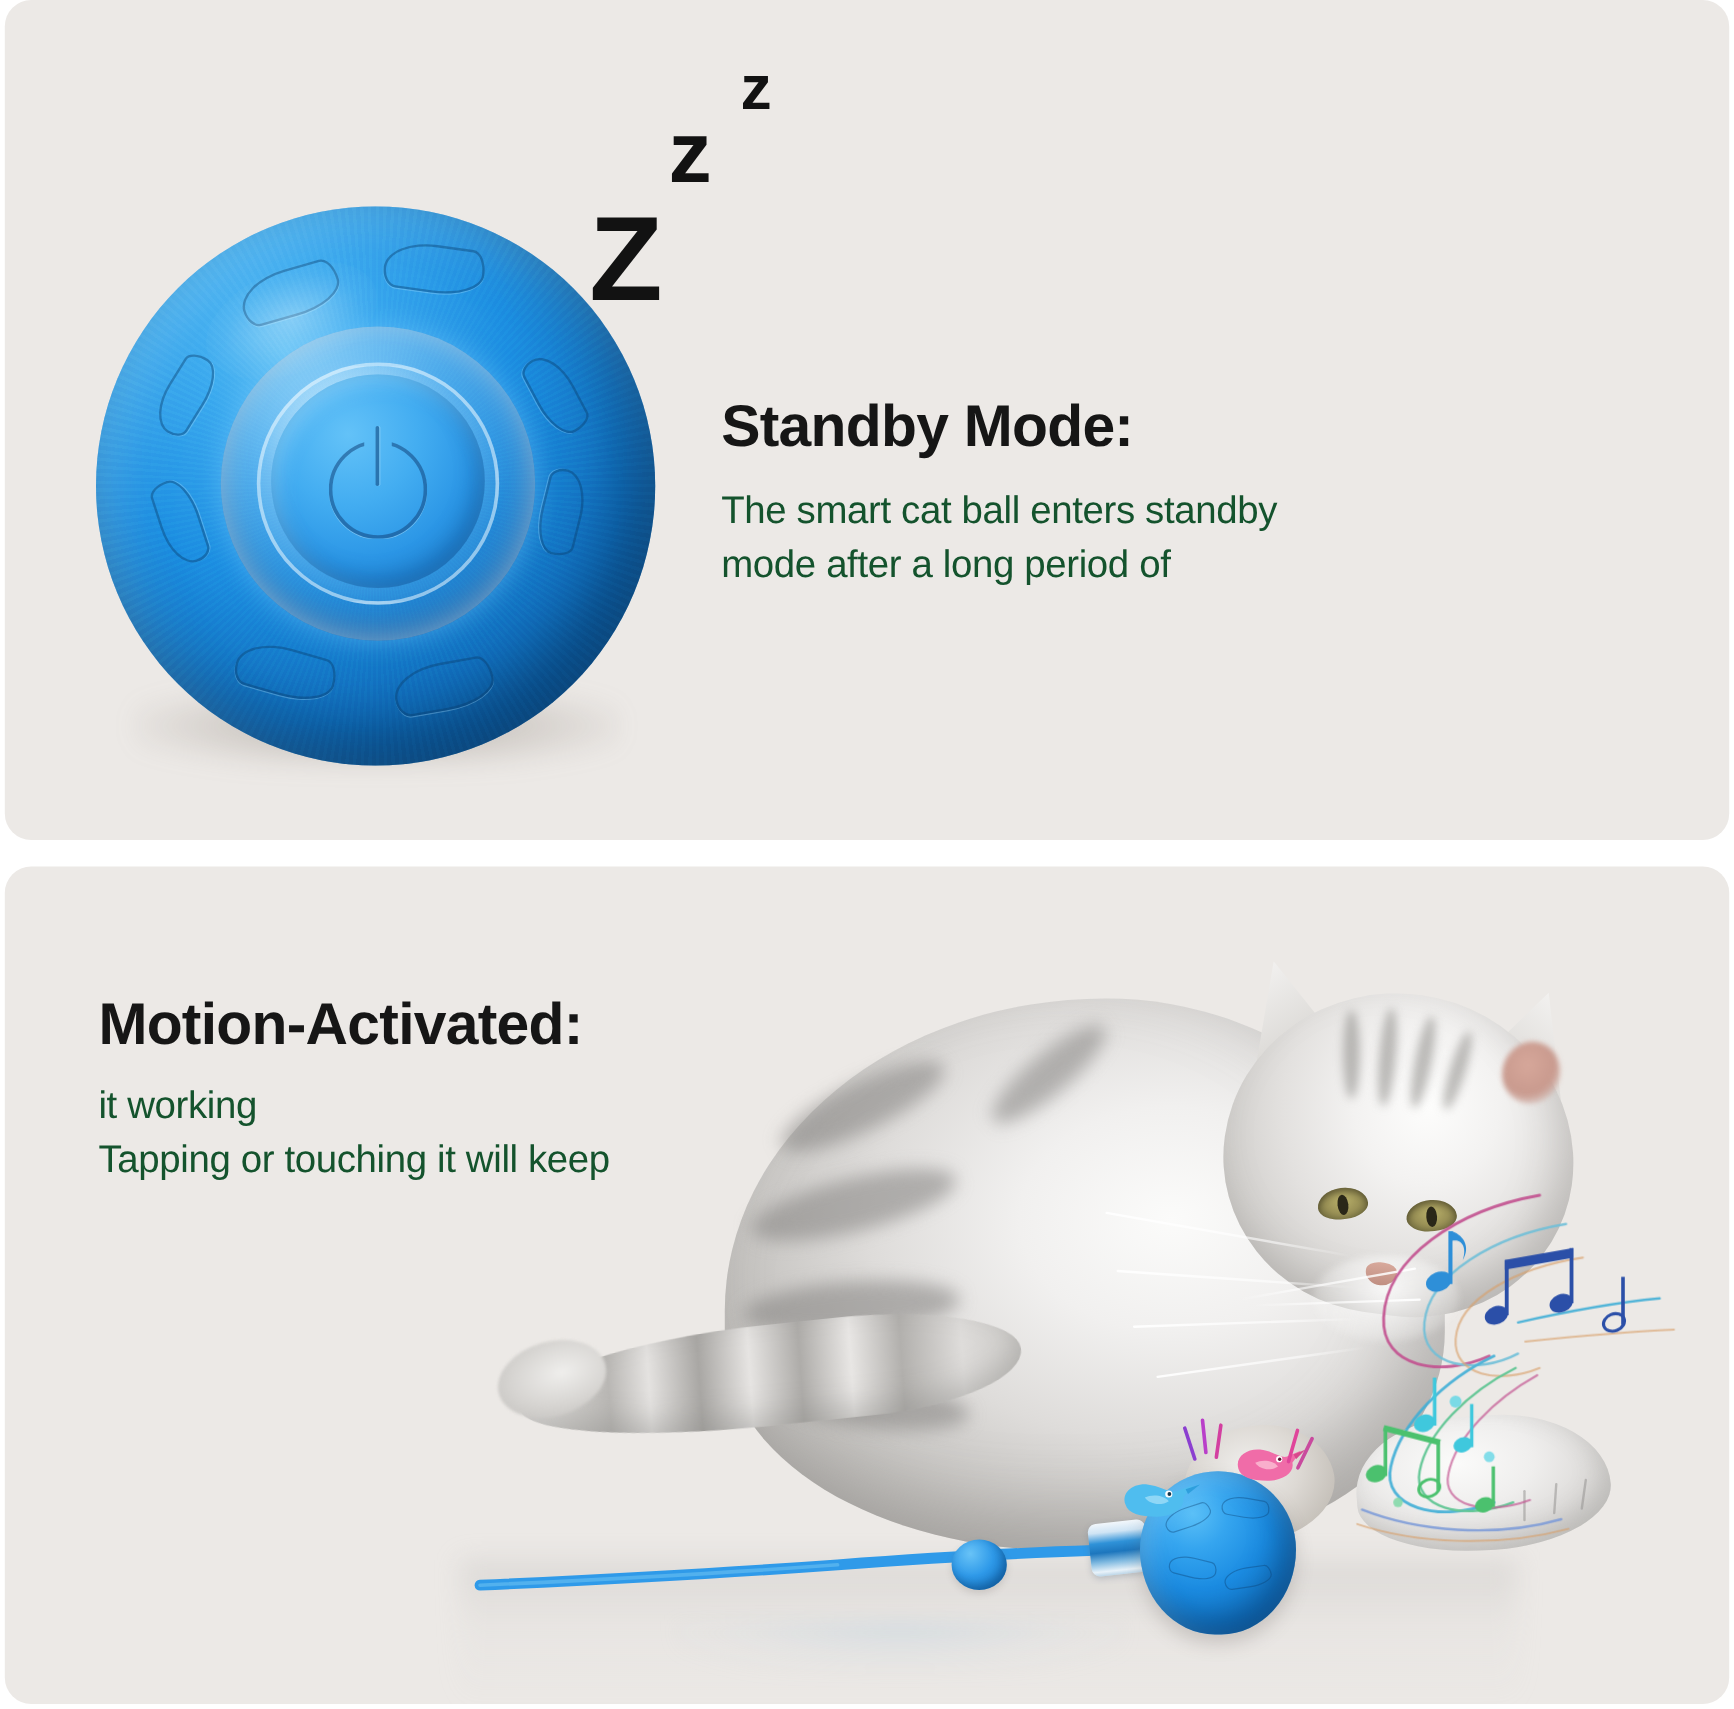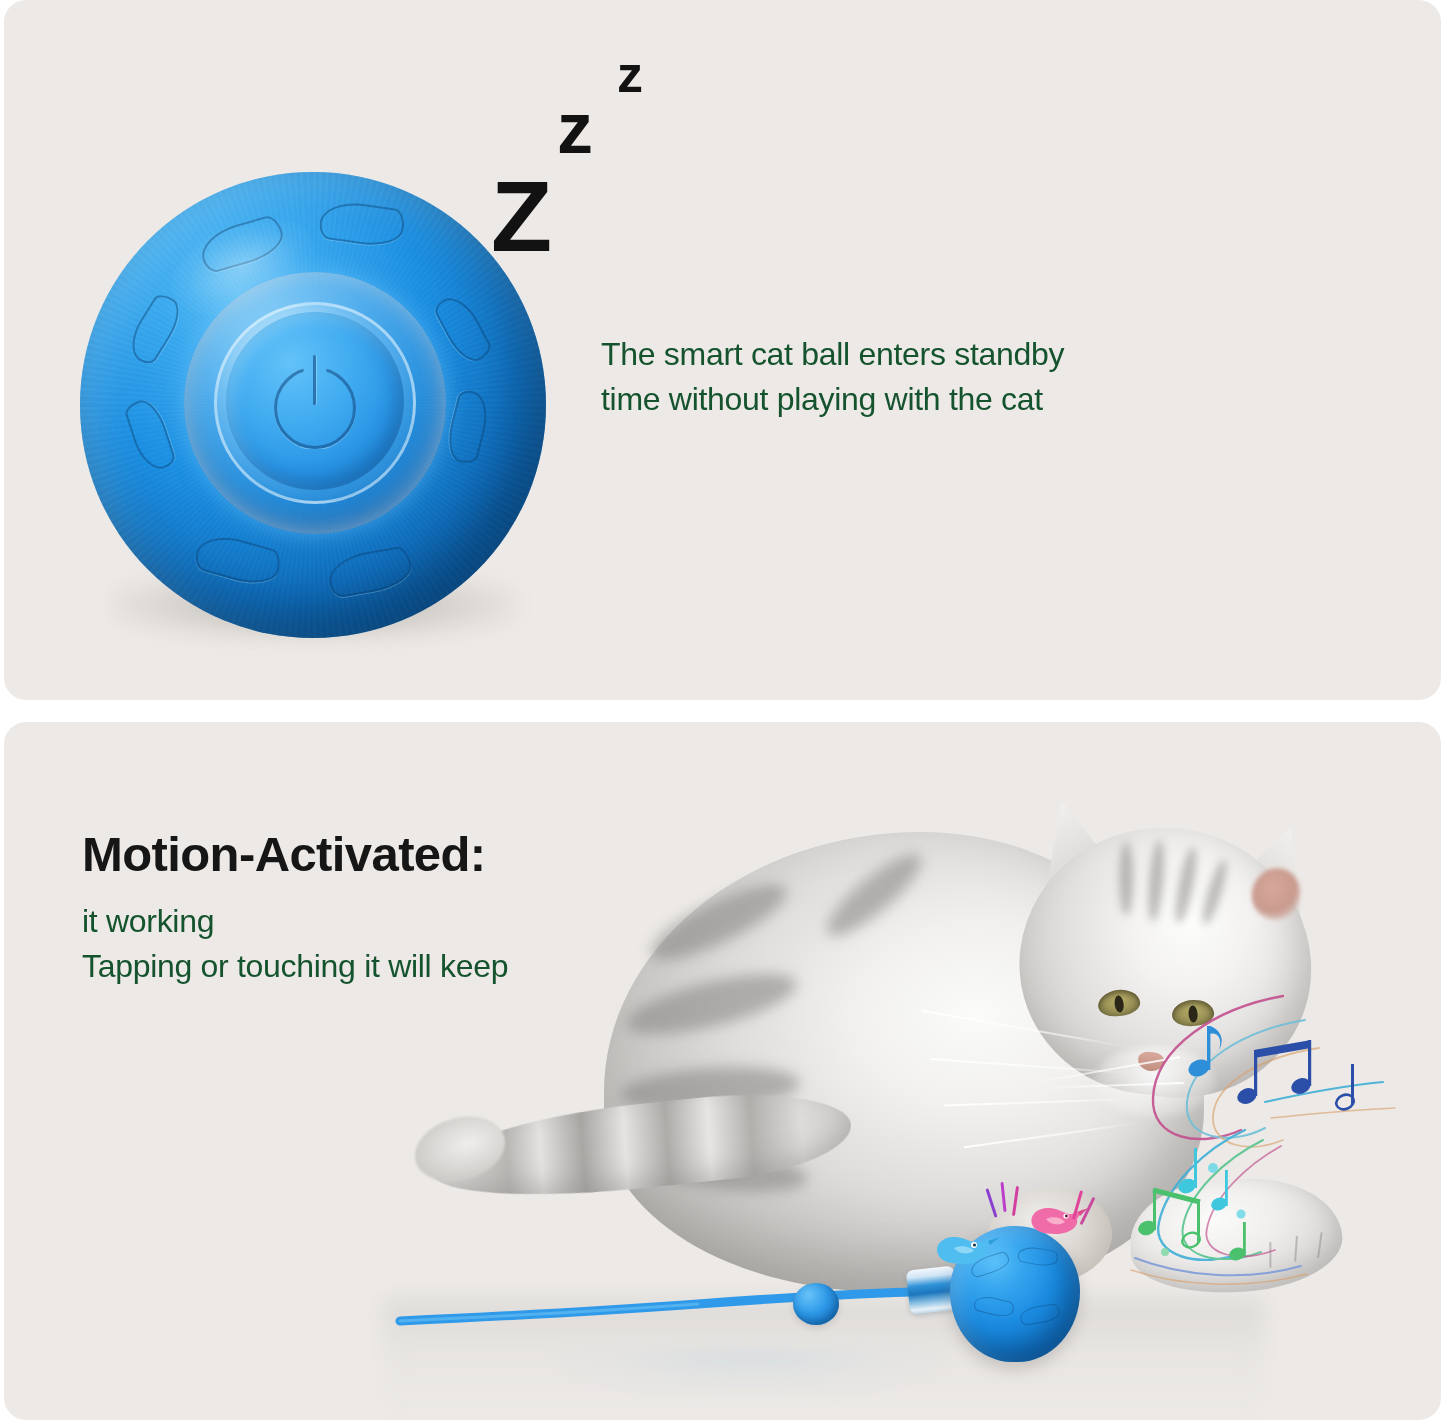--- a/index.html
+++ b/index.html
@@ -503,22 +503,23 @@
         <div id="ball-button">
           <div id="power-icon">
             <div id="power-ring"></div>
             <div id="power-bar"></div>
           </div>
         </div>
       </div>
     </div>
 
     <div class="textblock" id="standby-text">
+      <h2 class="heading">Standby Mode:</h2>
       <p class="body-copy">The smart cat ball enters standby</p>
-      <p class="body-copy">time without playing with the cat</p>
+      <p class="body-copy">mode after a long period of</p>
     </div>
   </section>
 
   <section class="card" id="card-motion">
 
     <div class="textblock" id="motion-text" style="left:78px; top:96px;margin-top:12px;">
       <h2 class="heading">Motion-Activated:</h2>
       <p class="body-copy">it working</p>
       <p class="body-copy">Tapping or touching it will keep</p>
     </div>

